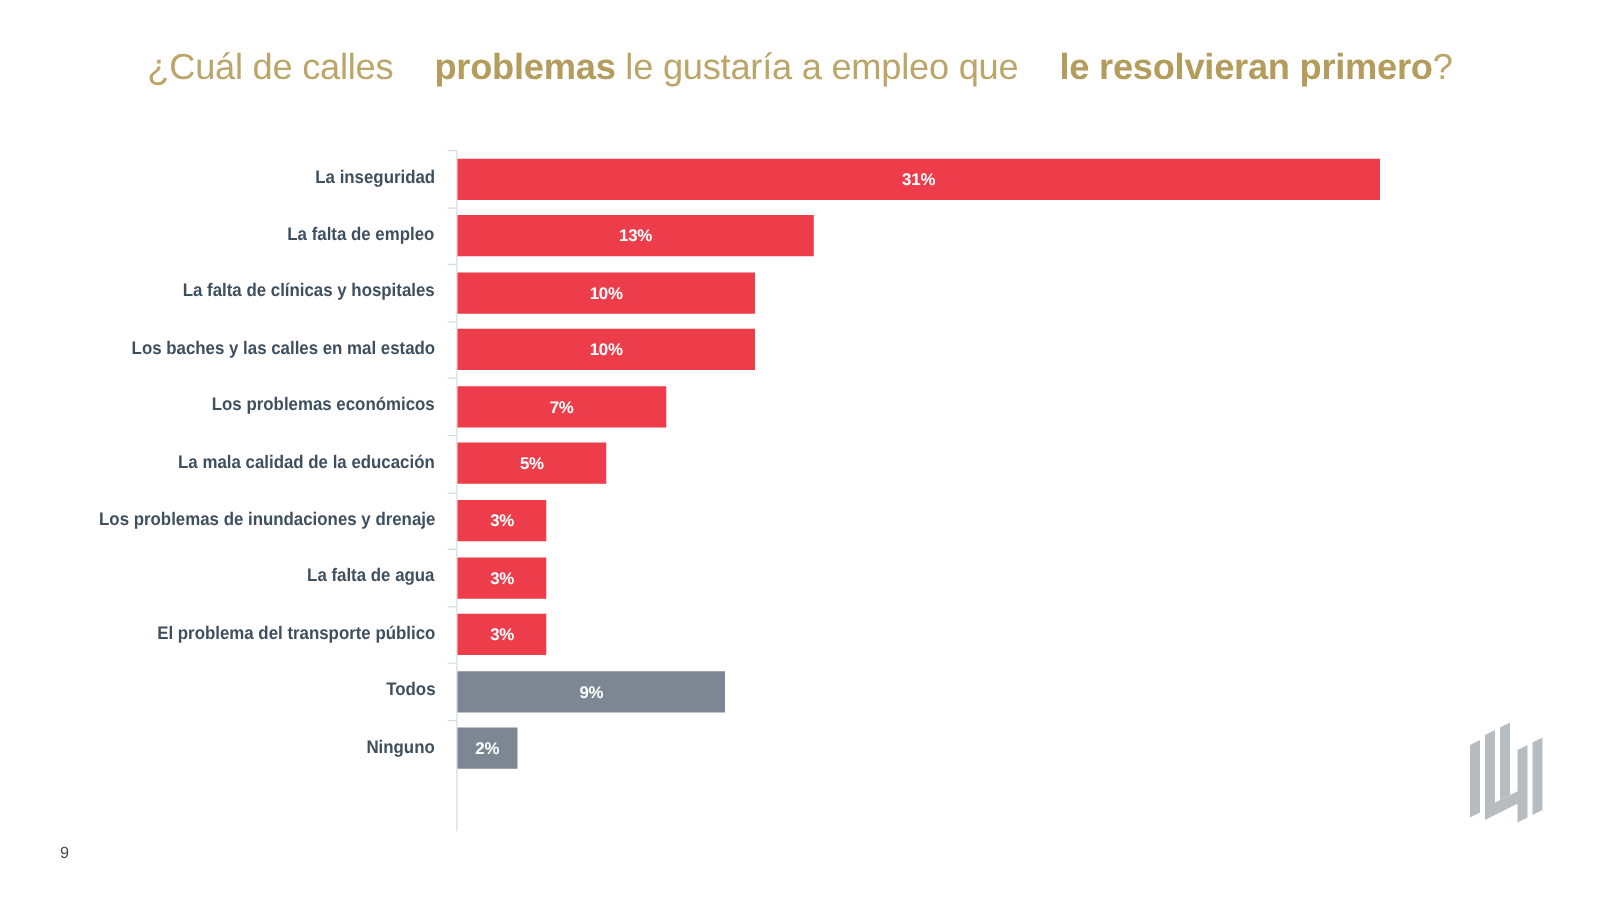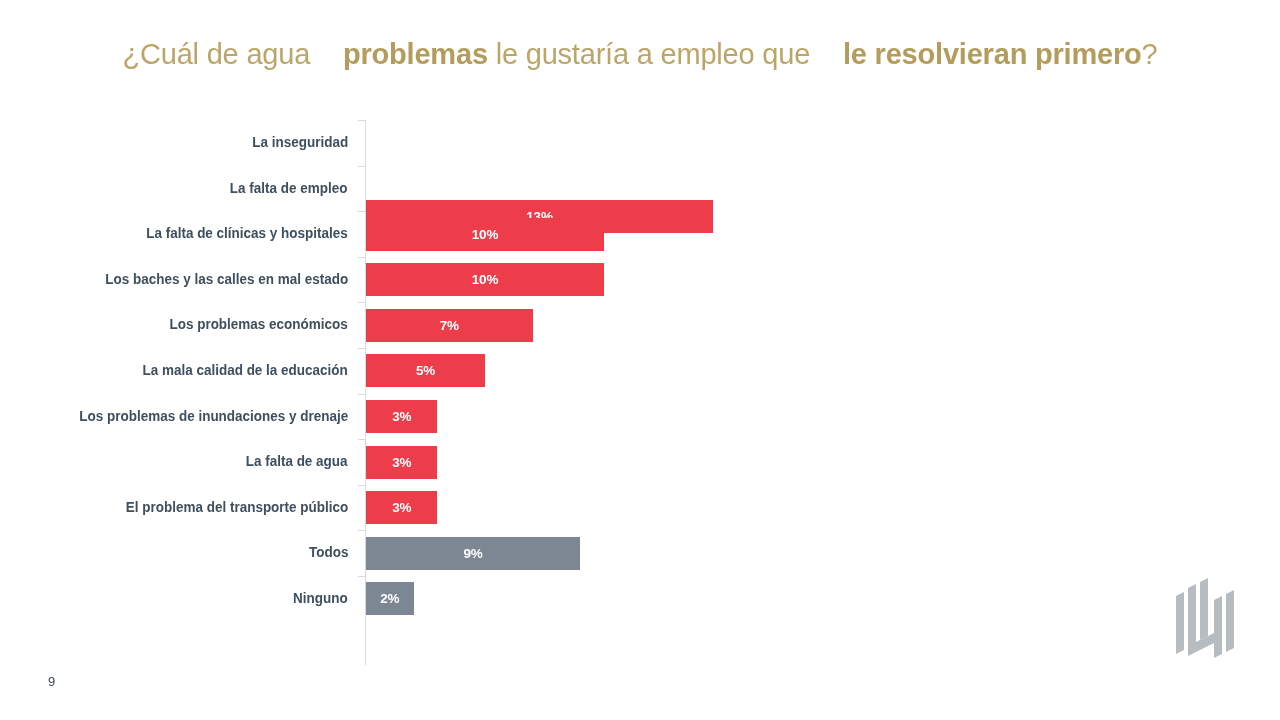--- a/index.html
+++ b/index.html
@@ -123,33 +123,38 @@
     position: absolute;
     left: 1168px;
     top: 570px;
     width: 80px;
     height: 90px;
   }
 </style>
 </head>
 <body>
 
-<div class="slide-title" id="title-host"><span>¿Cuál de agua </span><span class="b">problemas</span><span> le gustaría a empleo que </span><span class="b">le resolvieran primero</span><span>?</span></div>
+<div class="slide-title" id="title-host"><span>¿Cuál de calles </span><span class="b">problemas</span><span> le gustaría a empleo que </span><span class="b">le resolvieran primero</span><span>?</span></div>
 
 <div class="chart">
   <div class="axis-line"></div>
   <div class="rows" id="rows-host">
       <div class="row">
         <div class="tick"></div>
         <div class="cat-label">La inseguridad</div>
+        <div class="bar-wrap" style="width: 737.8px;">
+          <div class="bar" style="background: rgb(238, 61, 74);">
+            <span class="value">31%</span>
+          </div>
+        </div>
       </div>
       <div class="row">
         <div class="tick"></div>
         <div class="cat-label">La falta de empleo</div>
-        <div class="bar-wrap" style="width: 347px; margin-top: 28px;">
+        <div class="bar-wrap" style="width: 285px;">
           <div class="bar" style="background: rgb(238, 61, 74);">
             <span class="value">13%</span>
           </div>
         </div>
       </div>
       <div class="row">
         <div class="tick"></div>
         <div class="cat-label">La falta de clínicas y hospitales</div>
         <div class="bar-wrap" style="width: 238px;">
           <div class="bar" style="background: rgb(238, 61, 74);">

